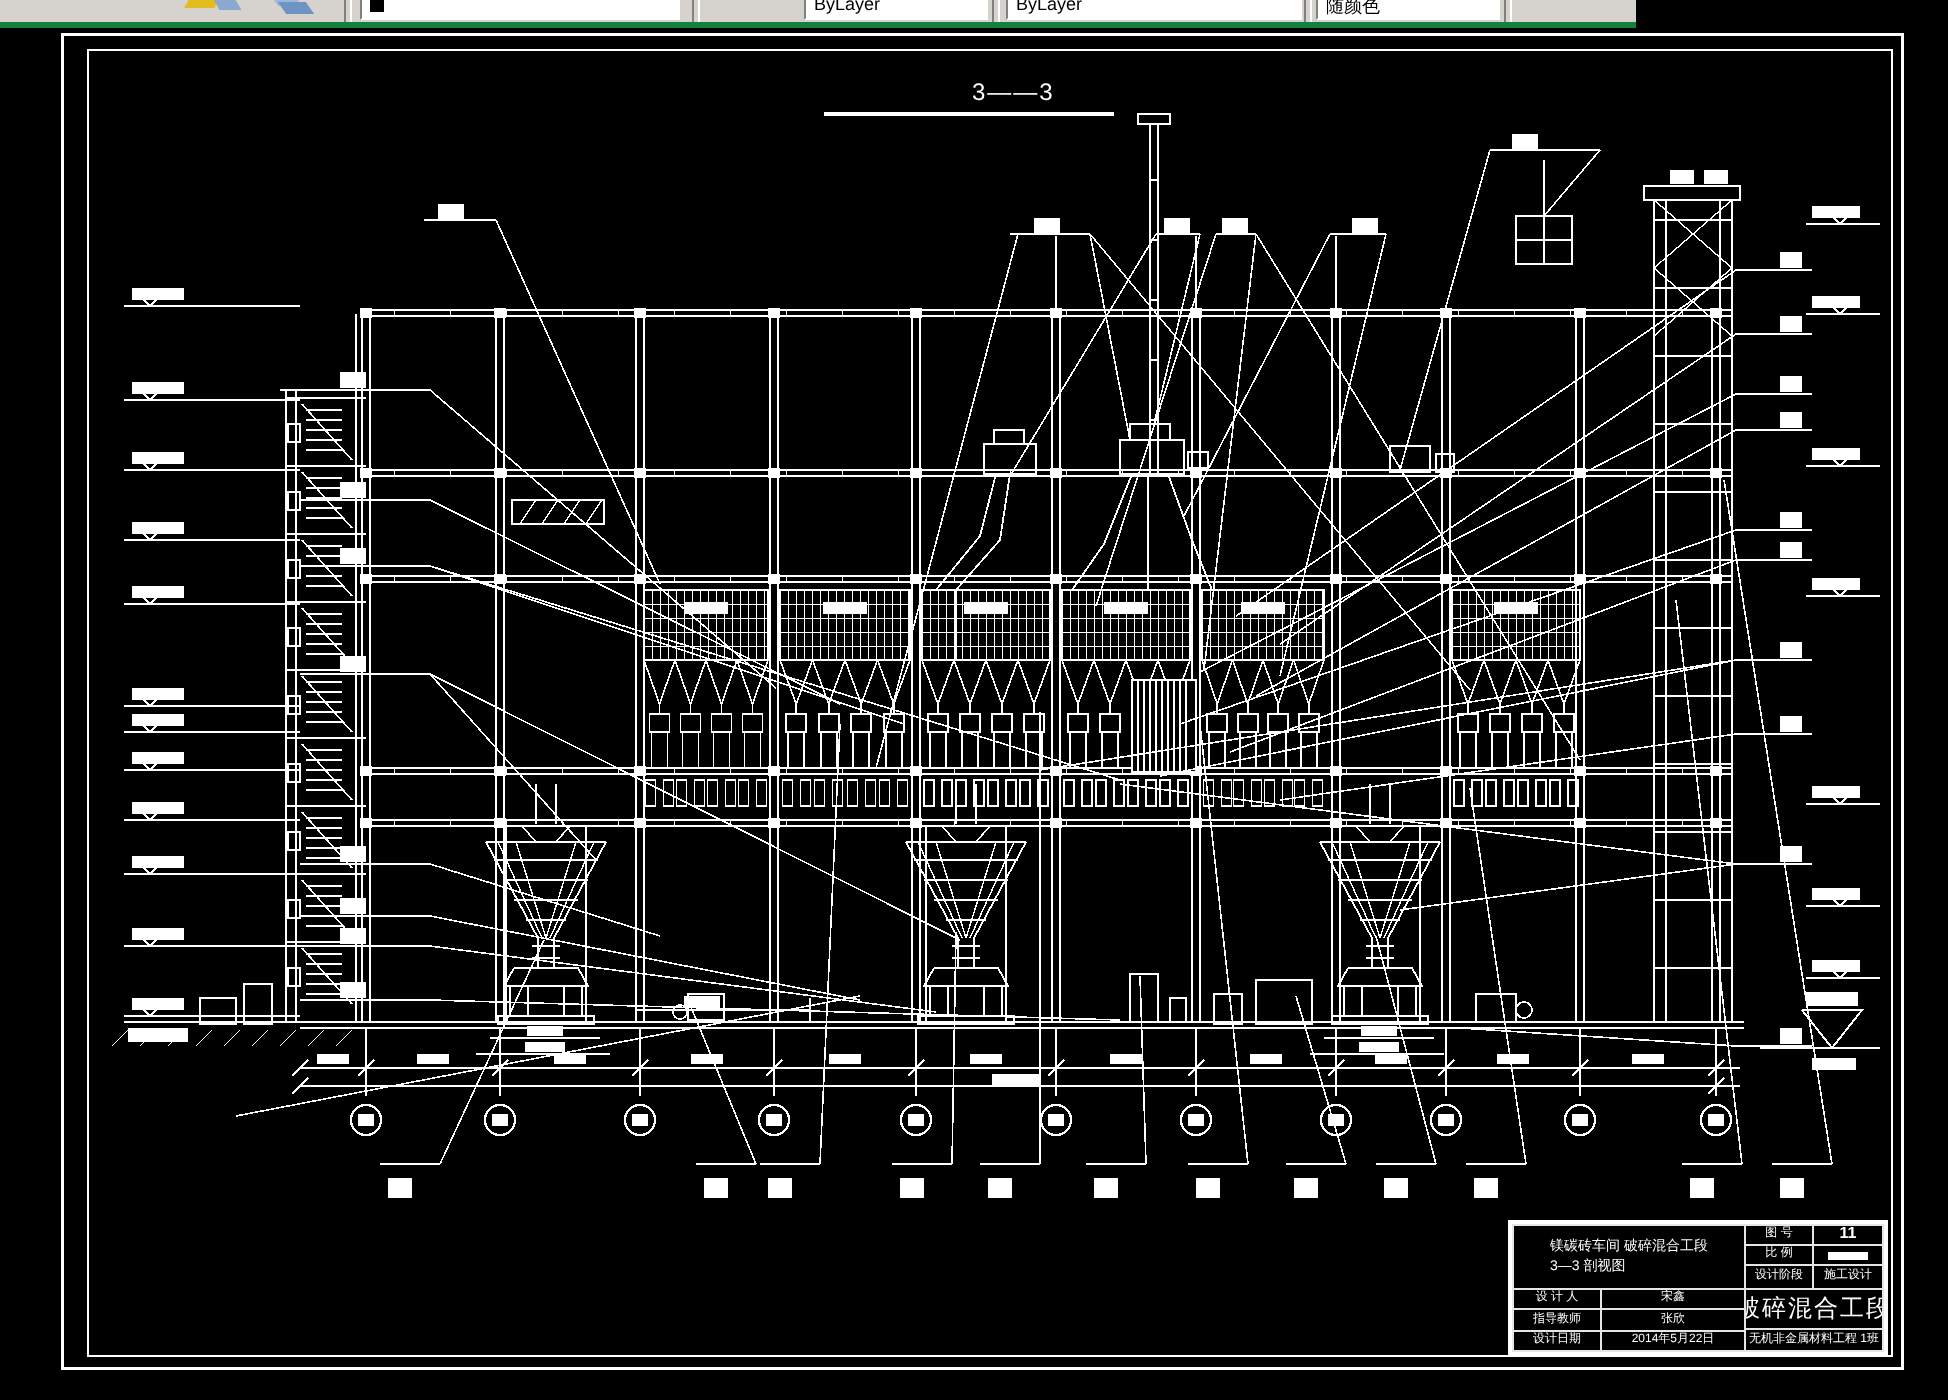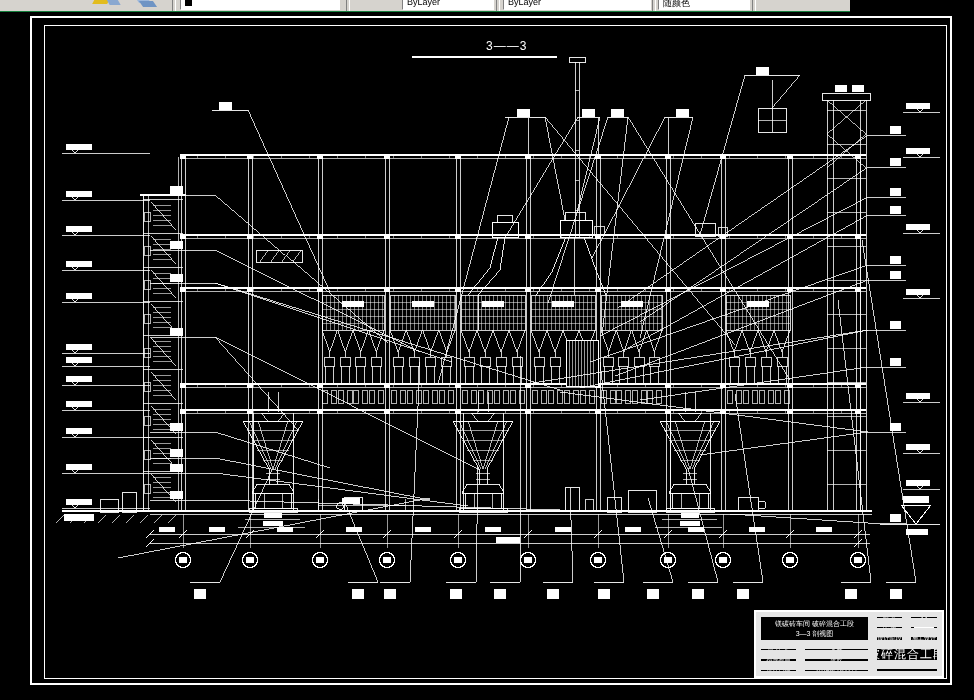--- a/index.html
+++ b/index.html
@@ -1,36 +1,36 @@
 <!DOCTYPE html>
 <html><head>
 <meta charset="utf-8">
 <style>
   html,body{margin:0;padding:0;width:974px;height:700px;background:#000;overflow:hidden;
     font-family:"Liberation Sans",sans-serif;}
   
   .toolbar{position:absolute;left:0;top:0;width:818px;height:11px;background:#d6d3ce;
-    border-bottom:1px solid #15803d;overflow:hidden;z-index:5;padding-left:32px;}
+    border-bottom:3px solid #15803d;overflow:hidden;z-index:5;}
   .tsep{position:absolute;top:0;width:2px;height:11px;border-left:1px solid #808080;border-right:1px solid #fff;}
   .combo{position:absolute;top:-9px;height:17px;background:#fff;border:1px solid;
     border-color:#808080 #fff #fff #808080;font-size:9px;color:#000;}
   .combo span{position:absolute;left:4px;top:5px;white-space:nowrap;}
   .ticon{position:absolute;top:-6px;height:16px;}
   .ic-y{position:absolute;left:2px;top:3px;width:15px;height:7px;background:#e2bc1e;transform:skewX(-28deg);}
   .ic-b{position:absolute;left:16px;top:5px;width:11px;height:6px;background:#8aa8d0;transform:skewX(30deg);}
   .ic-d1{position:absolute;left:4px;top:3px;width:12px;height:6px;background:#9db8dc;transform:skewX(35deg);}
   .ic-d2{position:absolute;left:8px;top:7px;width:14px;height:6px;background:#6f94c4;transform:skewX(35deg);}
   
   .canvas{position:absolute;left:0;top:0;width:974px;height:700px;background:#000;}
   svg{position:absolute;left:0;top:0;}
   
   .tblock{position:absolute;left:754px;top:610px;width:190px;height:68px;border:2px solid #fff;
     box-sizing:border-box;color:#fff;z-index:4;background:#000;}
-  .tb{position:absolute;box-sizing:border-box;border:5px solid #e5e5e5;display:flex;
-    align-items:center;justify-content:center;text-align:center;overflow:hidden;line-height:1.35;}
+  .tb{position:absolute;box-sizing:border-box;border:1px solid #e5e5e5;display:flex;
+    align-items:center;justify-content:center;overflow:hidden;line-height:1.35;}
   .f6{font-size:6px;} .f7{font-size:7px;} .f8{font-size:8px;font-weight:bold;}
   .uni{font-size:12px;letter-spacing:1px;white-space:nowrap;}
   .sbar{width:20px;height:4px;background:#fff;}
 </style>
 </head>
 <body>
 
 <div class="canvas">
   <svg id="cad" width="974" height="700" viewBox="0 0 974 700" shape-rendering="crispEdges">
 

